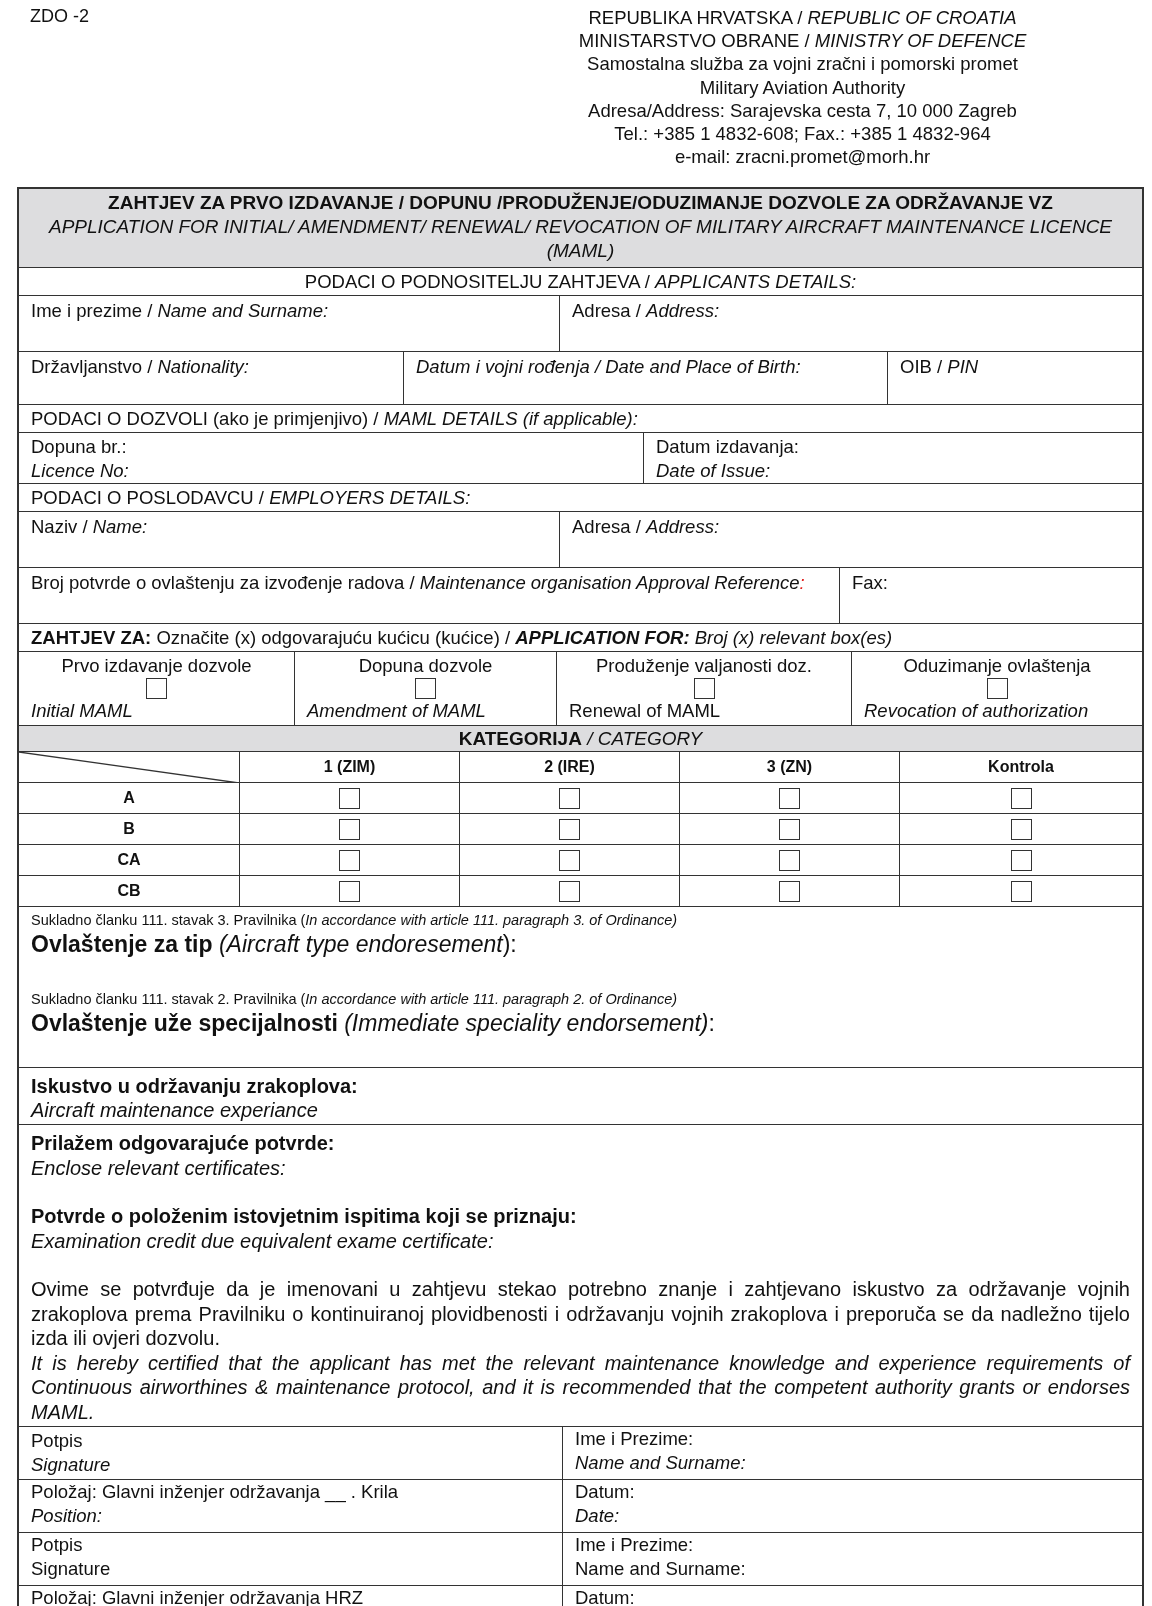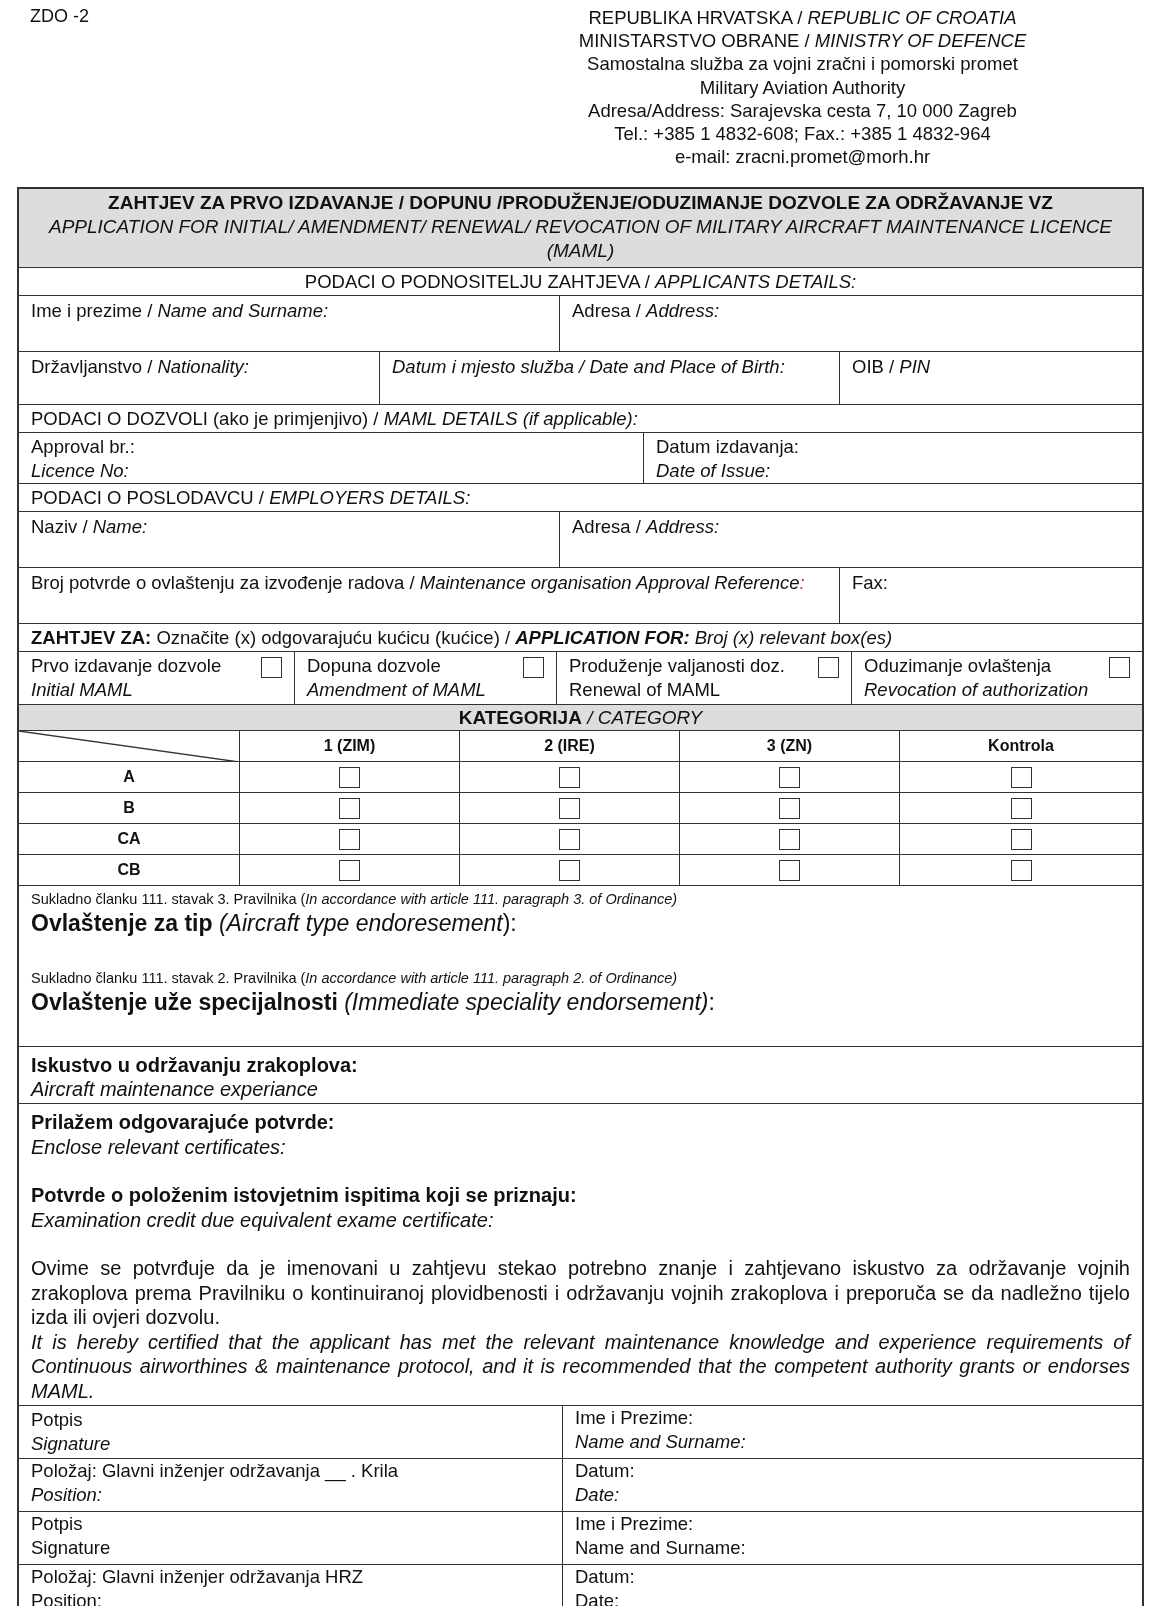--- a/index.html
+++ b/index.html
@@ -16,21 +16,21 @@
   .row { display: flex; border-top: 1.5px solid #333; }
   .row:first-child { border-top: none; }
   .cell { padding: 2px 12px; font-size: 18.5px; line-height: 25px; border-left: 1.5px solid #333; }
   .cell:first-child { border-left: none; }
   .gray { background: #dddddf; }
 
   .title-block { text-align: center; padding: 2px 8px 4px; font-size: 19px; line-height: 24px; }
   .title-block .t1 { font-weight: bold; }
 
   .app-row .cell { display: flex; flex-direction: column; }
-  .app-row .line1 { display: flex; align-items: flex-end; justify-content: space-between; }
+  .app-row .line1 { display: flex; align-items: center; justify-content: space-between; flex-direction: column; }
   .cbox { display: inline-block; width: 21px; height: 21px; border: 1.5px solid #333; background: #fff; }
 
   .cat-head { text-align: center; font-size: 19px; line-height: 25px; padding: 0; }
   .cat-table { display: grid; grid-template-columns: 220px 220px 220px 220px 1fr; }
   .cat-table > div { border-left: 1.5px solid #333; border-top: 1.5px solid #333; height: 31px; display: flex; align-items: center; justify-content: center; font-weight: bold; font-size: 16px; }
   .cat-table > div.c0 { border-left: none; }
   .cat-table > div.hdr { height: 31px; }
   .diag { position: relative; }
   .diag svg { position: absolute; left: 0; top: 0; }
 
@@ -68,32 +68,32 @@
     </div>
   </div>
 
   <div class="row">
     <div class="cell" style="flex:1; line-height:23px;text-align:center;"><span>PODACI O PODNOSITELJU ZAHTJEVA / </span><span class="i">APPLICANTS DETAILS:</span></div>
   </div>
   <div class="row" style="height:56px;">
     <div class="cell" style="width:540px;"><span>Ime i prezime / </span><span class="i">Name and Surname:</span></div>
     <div class="cell" style="flex:1;"><span>Adresa / </span><span class="i">Address:</span></div>
   </div>
-  <div class="row" style="height:53px;">
+  <div class="row" style="height:53px;gap:24px;">
     <div class="cell" style="width:360px;"><span>Državljanstvo / </span><span class="i">Nationality:</span></div>
-    <div class="cell i" style="width:460px;">Datum i mjesto služba / Date and Place of Birth:</div>
+    <div class="cell i" style="width:460px;">Datum i vojni rođenja / Date and Place of Birth:</div>
     <div class="cell" style="flex:1;"><span>OIB / </span><span class="i">PIN</span></div>
   </div>
 
   <div class="row">
     <div class="cell" style="flex:1; line-height:23px;"><span>PODACI O DOZVOLI (ako je primjenjivo) /  </span><span class="i">MAML DETAILS (if applicable):</span></div>
   </div>
   <div class="row" style="height:51px;">
     <div class="cell" style="width:624px; line-height:24px;">
-      <div>Approval br.:</div>
+      <div>Dopuna br.:</div>
       <div class="i">Licence No:</div>
     </div>
     <div class="cell" style="flex:1; line-height:24px;">
       <div>Datum izdavanja:</div>
       <div class="i">Date of Issue:</div>
     </div>
   </div>
 
   <div class="row">
     <div class="cell" style="flex:1; line-height:23px;"><span>PODACI O POSLODAVCU / </span><span class="i">EMPLOYERS DETAILS:</span></div>

